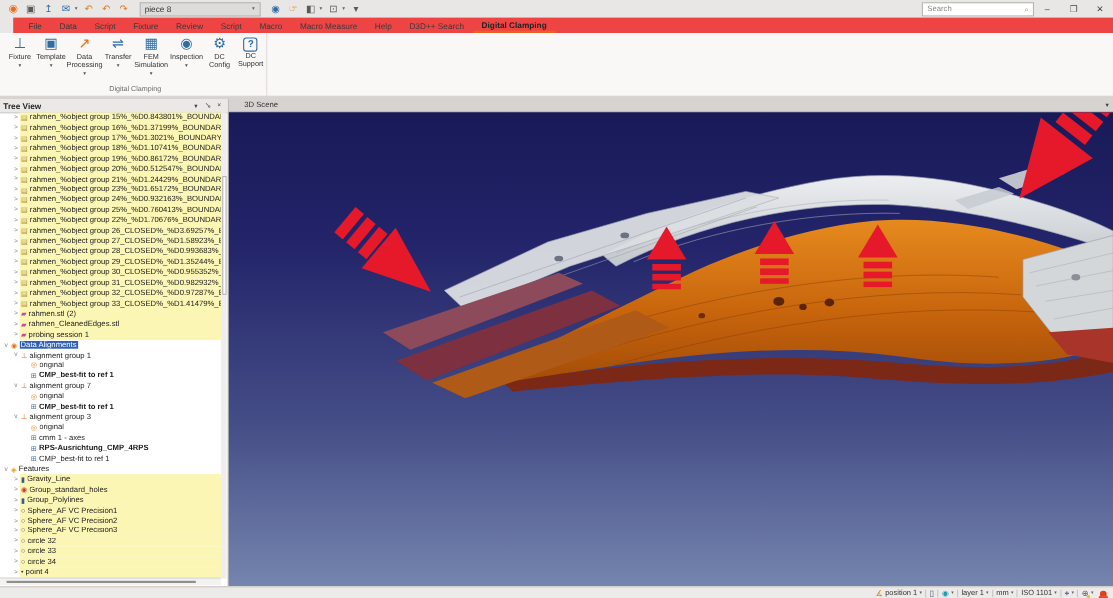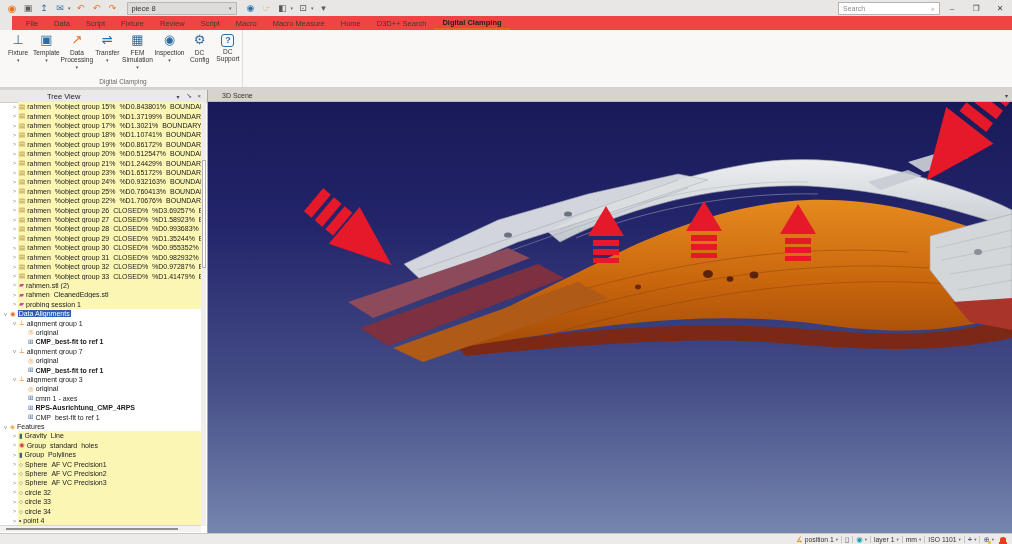--- a/index.html
+++ b/index.html
@@ -39,21 +39,21 @@
   .rlabel{font-size:6.6px;color:#333;text-align:center;line-height:7px;margin-top:1px;}
   .rcaret{font-size:5px;color:#555;margin-top:1px;}
   .rgrouplabel{position:absolute;left:0;width:238px;bottom:2px;text-align:center;font-size:6.5px;color:#6a6a6a;}
 
   
   .gapstrip{left:0;top:88px;width:1012px;height:2px;background:#d6d3d0;}
 
   
   .treepanel{left:0;top:90px;width:208px;height:443px;background:#ffffff;border-right:1px solid #a9a6a3;box-sizing:border-box;}
   .treeheader{height:12px;background:#ebe9e7;border-bottom:1px solid #cfccc9;display:flex;align-items:center;padding:0 3px;}
-  .treeheader .ttl{font-size:7.5px;font-weight:normal;color:#222;flex:1;margin-left:44px;}
+  .treeheader .ttl{font-size:7.5px;font-weight:bold;color:#222;flex:1;}
   .thicon{font-size:6px;color:#444;padding:0 3px;}
   .pin{display:inline-block;transform:rotate(45deg);font-size:7px;}
   .treerows{position:absolute;left:0;top:12px;width:201px;height:424px;overflow:hidden;}
   .trow{height:9.42px;display:flex;align-items:center;white-space:nowrap;font-size:7px;color:#1a1a1a;}
   .texp{width:7px;flex:0 0 7px;text-align:center;color:#8a8a8a;font-size:6px;}
   .thl{display:flex;align-items:center;flex:1;height:100%;overflow:hidden;}
   .thl.y{background:#fbf6b4;}
   .ticon{font-size:6.5px;margin:0 2px 0 1px;flex:0 0 auto;}
   .tlabel{overflow:hidden;}
   .tlabel.sel{background:#2e5fb5;color:#fff;padding:0 1px;}
@@ -137,21 +137,21 @@
 
 <div class="abs menurow" id="menu-row">
     <div class="mtab">File</div>
     <div class="mtab">Data</div>
     <div class="mtab">Script</div>
     <div class="mtab">Fixture</div>
     <div class="mtab">Review</div>
     <div class="mtab">Script</div>
     <div class="mtab">Macro</div>
     <div class="mtab">Macro Measure</div>
-    <div class="mtab">Home</div>
+    <div class="mtab">Help</div>
     <div class="mtab">D3D++ Search</div>
     <div class="mtab active">Digital Clamping</div>
   </div>
 
 <div class="abs ribbon">
   <div class="rgroup">
     <div class="rbtns" id="ribbon-buttons">
         <div class="rbtn">
           <span class="ricon">⊥</span>
           <span class="rlabel">Fixture</span>

